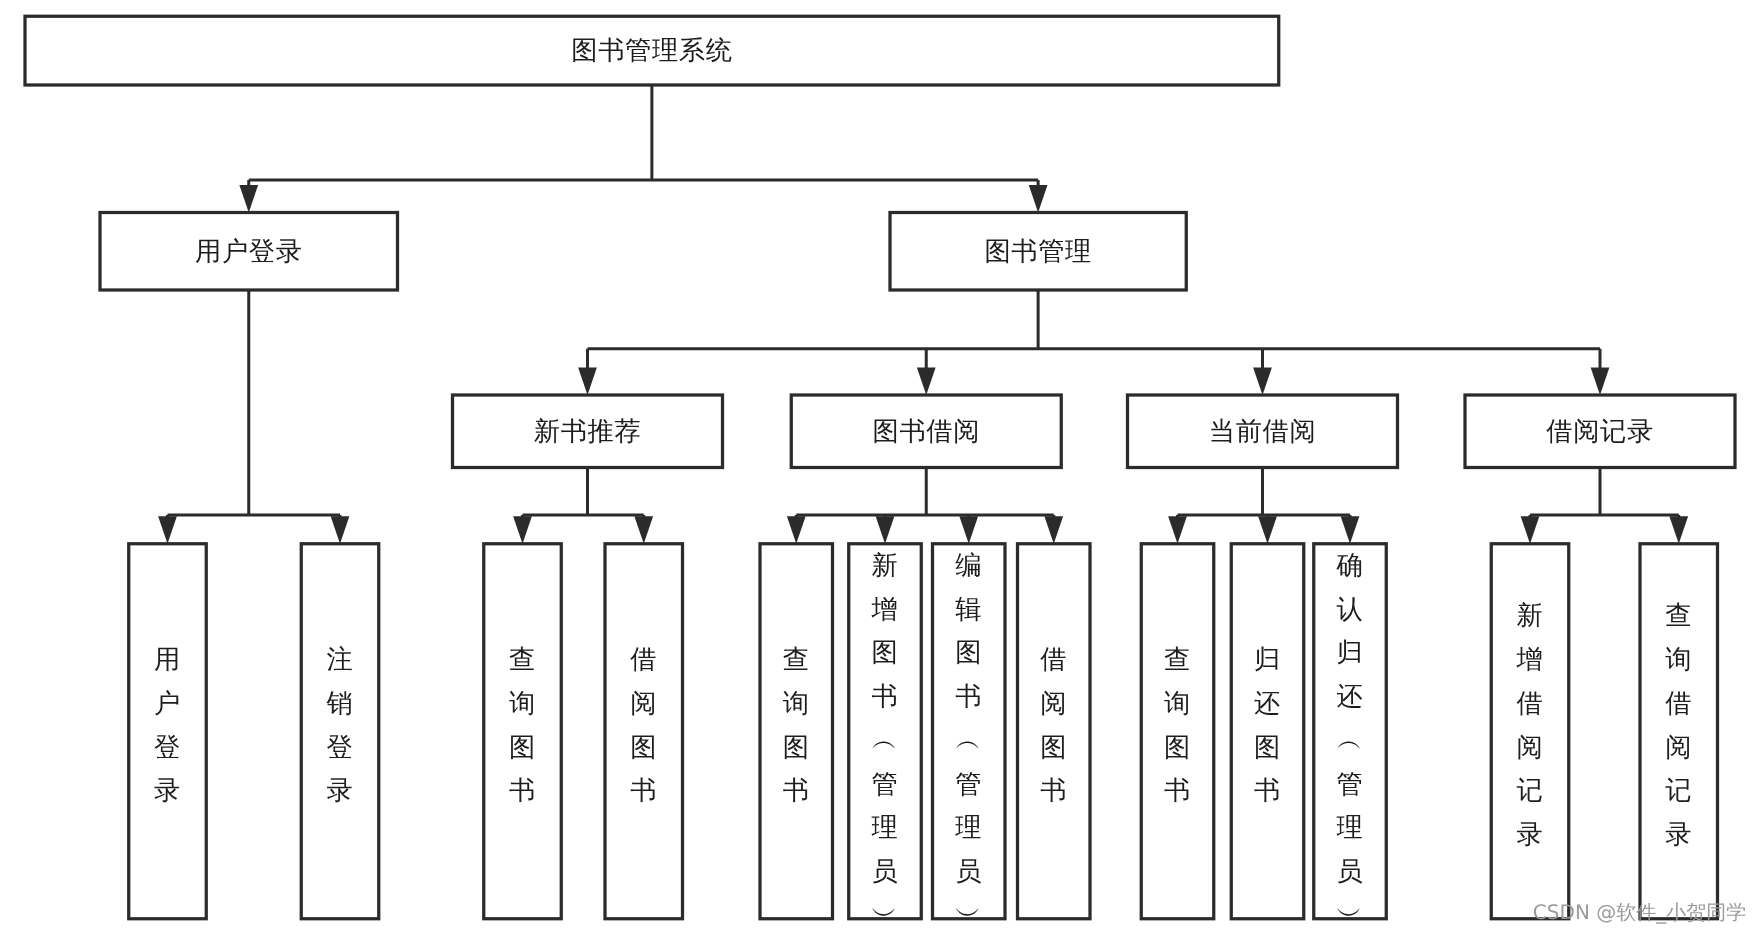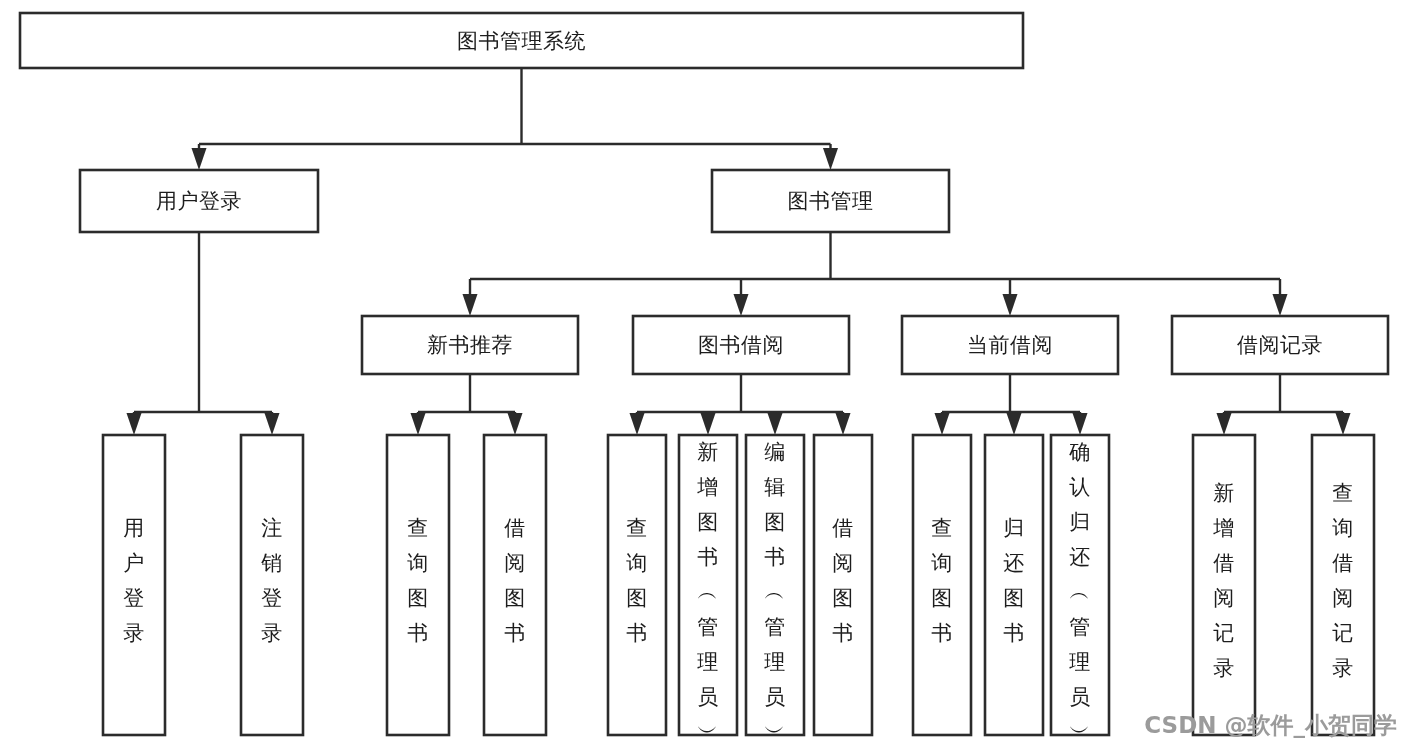--- a/index.html
+++ b/index.html
@@ -54,25 +54,24 @@
     font-family: "DejaVu Sans", "Liberation Sans", sans-serif;
     font-size: 21px;
     fill: #1d1d1d;
     letter-spacing: 0.5px;
   }
   .watermark-text {
     position: absolute;
     right: 8px;
     bottom: 6px;
     font-family: "DejaVu Sans", "Liberation Sans", sans-serif;
-    font-size: 23px;
+    font-size: 16px;
     color: #9b9b9b;
     white-space: nowrap;
     user-select: none;
-    font-weight: bold;
   }
 </style>
 </head>
 <body>
 
 <div id="diagram-root">
   <svg id="flowchart" viewBox="0 0 1405 747">
     <g id="edges-layer">
         <line x1="521.5" y1="68" x2="521.5" y2="144" class="edge-line"></line>
         <line x1="199" y1="144" x2="830.5" y2="144" class="edge-line"></line>

